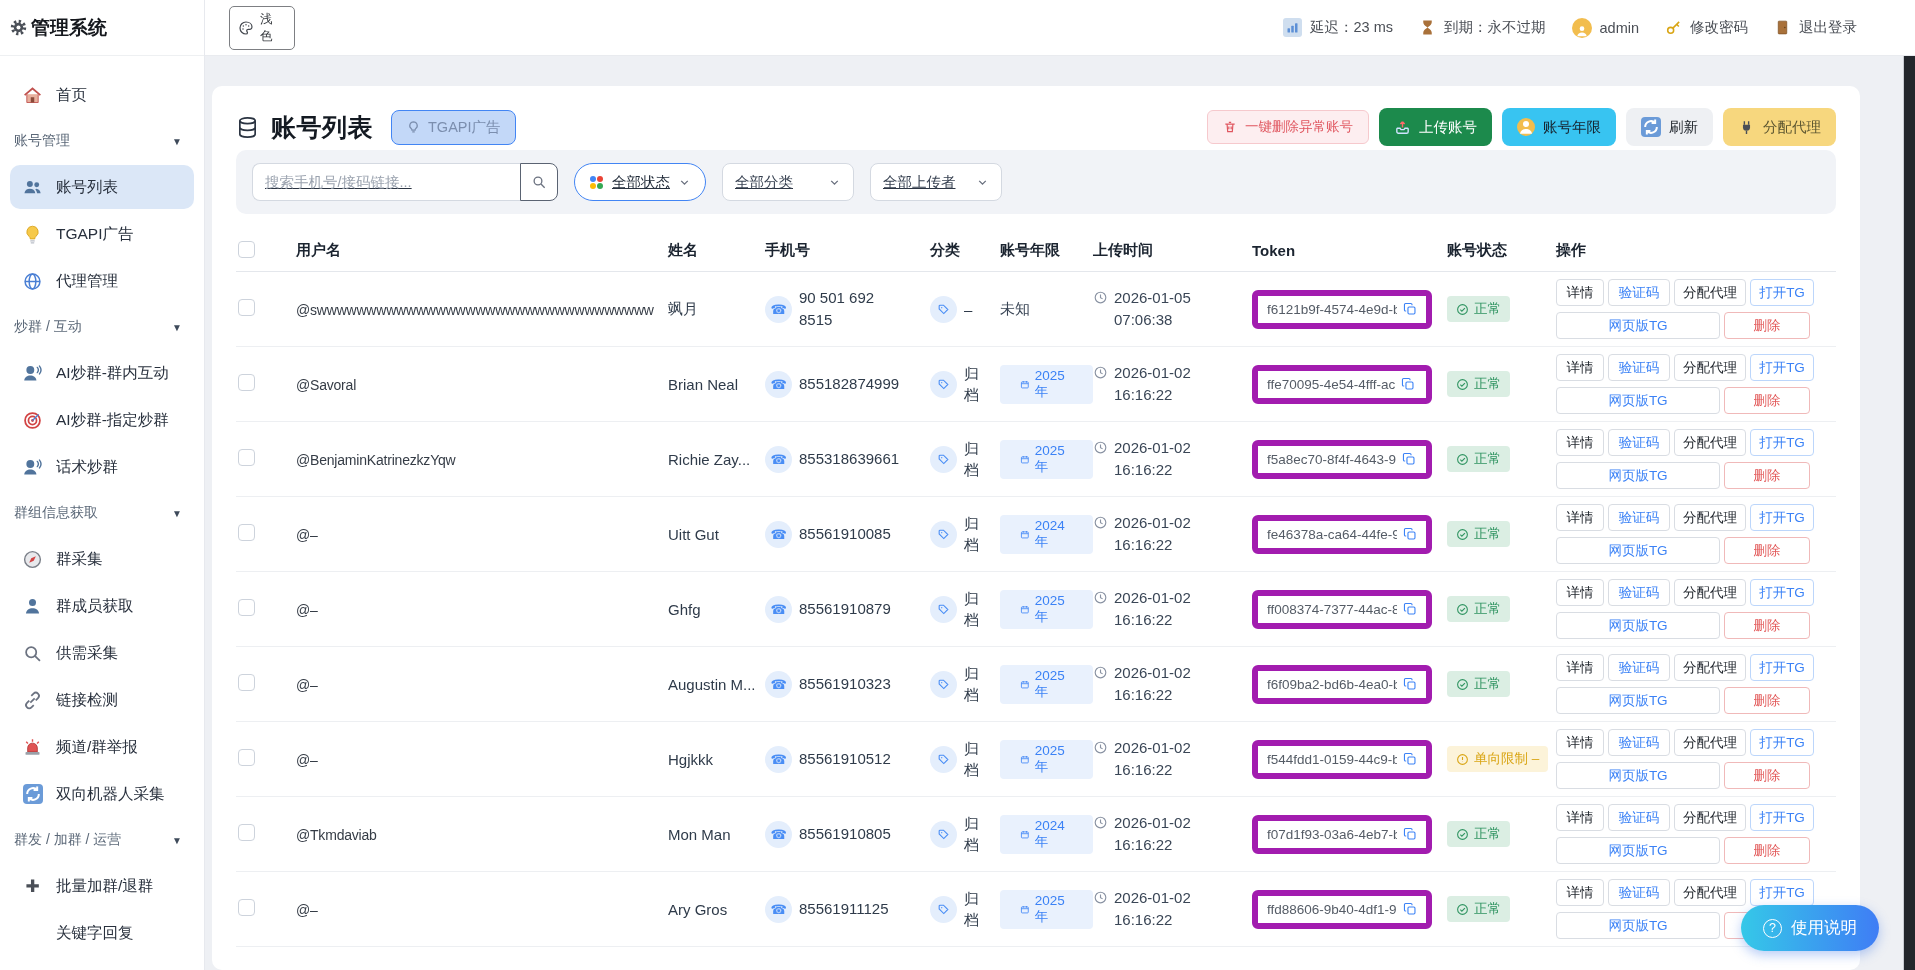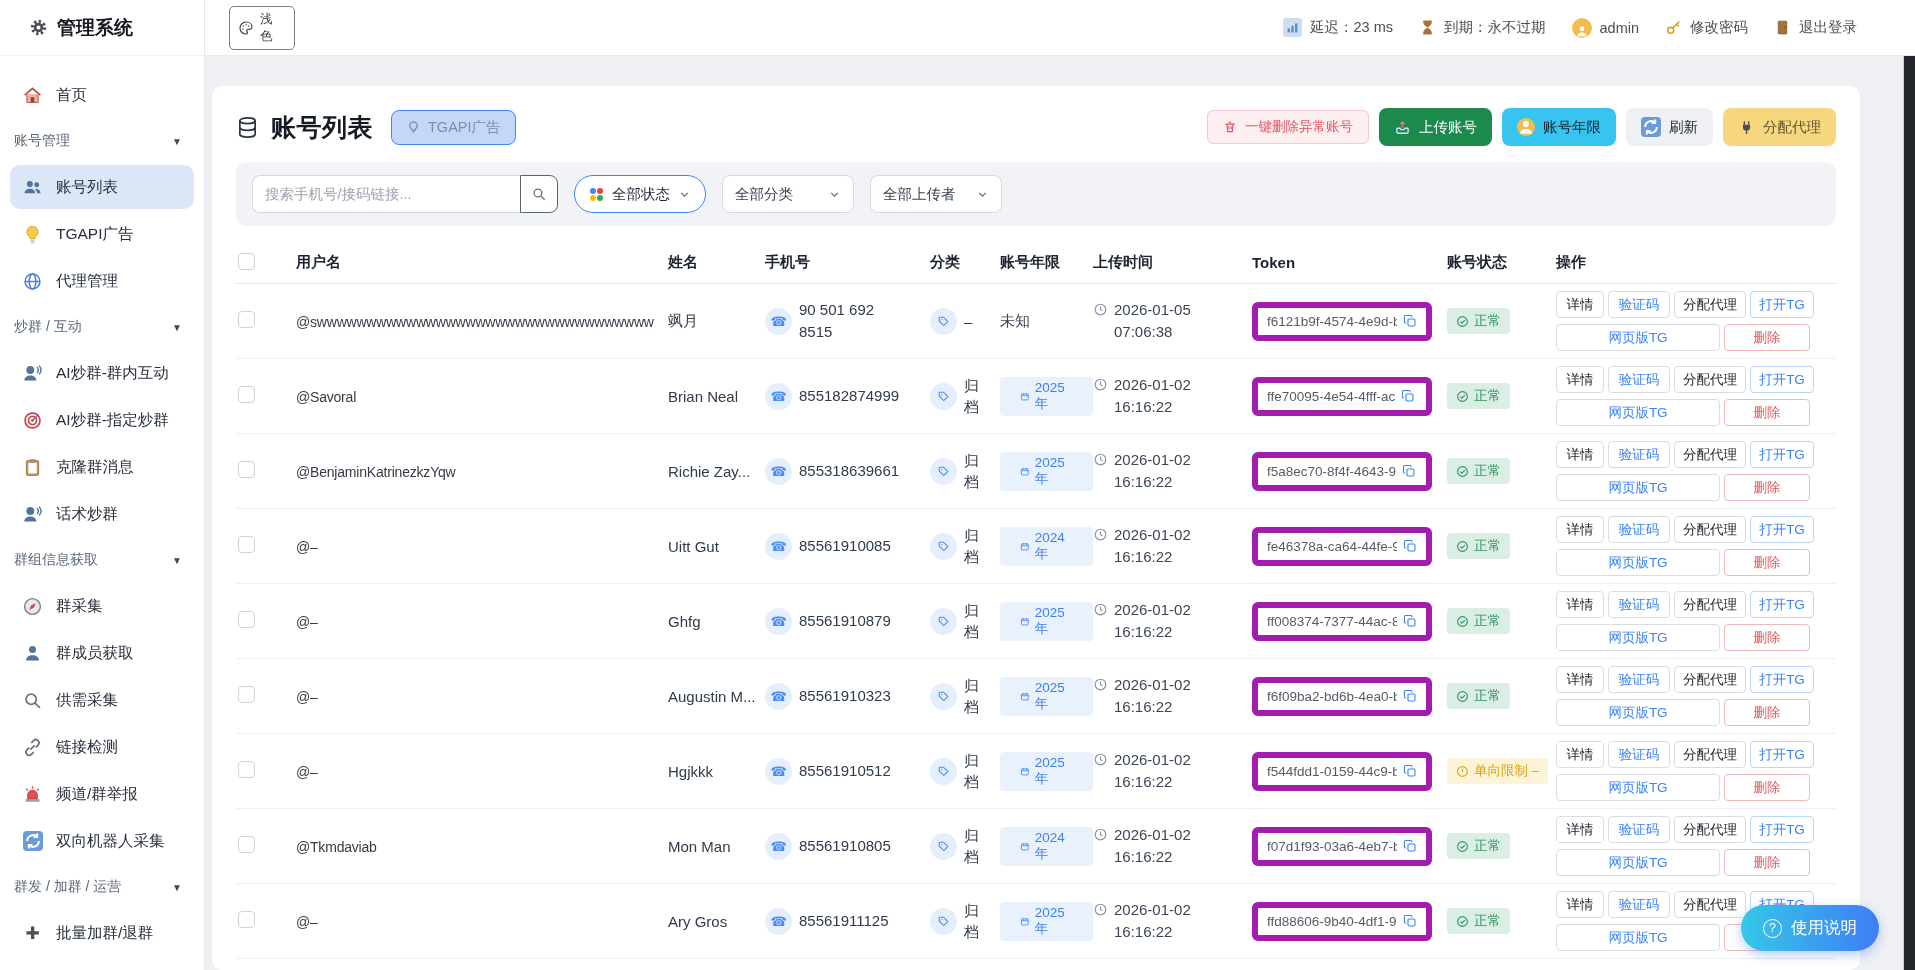--- a/index.html
+++ b/index.html
@@ -3,21 +3,21 @@
 <meta charset="utf-8">
 <style>
   * { margin:0; padding:0; box-sizing:border-box; }
   html,body { width:1915px; height:970px; overflow:hidden; }
   body { font-family:"Liberation Sans","DejaVu Sans",sans-serif; background:#eef0f4; color:#2b3442; }
 
   .app { display:flex; height:100%; }
 
   
   .sidebar { width:205px; flex:0 0 205px; background:#fff; border-right:1px solid #e7e9ee; display:flex; flex-direction:column; z-index:3; }
-  .sidebar-logo { height:56px; display:flex; align-items:center; gap:8px; padding-left:28px; border-bottom:1px solid #eef0f2; }
+  .sidebar-logo { height:56px; display:flex; align-items:center; gap:2px; padding-left:8px; border-bottom:1px solid #eef0f2; }
   .sidebar-logo .logo-ic { width:21px; height:21px; }
   .sidebar-logo .logo-title { font-size:19px; font-weight:bold; color:#15181d; }
   .sidebar-nav { flex:1; overflow:hidden; padding-top:14px; }
   .nav-item { display:flex; align-items:center; gap:13px; height:44px; margin:3px 10px; padding:0 12px; border-radius:10px; cursor:pointer; }
   .nav-item.active { background:#dbe7f7; }
   .nav-item .nav-ic { width:21px; height:21px; display:inline-flex; align-items:center; justify-content:center; flex:0 0 21px; }
   .nav-item .nav-ic svg { width:100%; height:100%; }
   .nav-label { font-size:15.5px; color:#28303d; white-space:nowrap; }
   .nav-group { display:flex; align-items:center; justify-content:space-between; height:42px; padding:0 22px 0 14px; }
   .nav-group-label { font-size:14px; color:#5b6878; }
@@ -60,21 +60,21 @@
   .tbtn svg { width:100%; height:100%; }
   .btn-danger-soft { background:#fdeef0; color:#e0565f; border:1px solid #f6c9cd; height:34px; font-size:13.5px; border-radius:6px; }
   .btn-primary { background:#2371f2; color:#fff; }
   .btn-primary .caret-ic { width:12px; height:12px; display:inline-flex; }
   .btn-green { background:#1c8a4c; color:#fff; }
   .btn-cyan { background:#38c4f1; color:#16202b; }
   .btn-gray { background:#eef0f3; color:#23282f; }
   .btn-yellow { background:#f7d77e; color:#5b5530; }
 
   
-  .filterbar { margin-top:16px; background:#f1f3f7; border-radius:10px; padding:13px 16px; display:flex; gap:16px; }
+  .filterbar { margin-top:4px; background:#f1f3f7; border-radius:10px; padding:13px 16px; display:flex; gap:16px;text-decoration:underline; }
   .search-wrap { display:flex; }
   .search-input { width:268px; height:38px; border:1px solid #d4d9e1; border-right:none; border-radius:8px 0 0 8px; padding:0 12px; font-size:14.5px; color:#333; background:#fff; outline:none; font-family:inherit; }
   .search-input::placeholder { color:#9aa2ae; }
   .search-btn { width:38px; height:38px; border:1px solid #5a6372; border-radius:0 8px 8px 0; background:#fff; display:flex; align-items:center; justify-content:center; color:#6b7280; cursor:pointer; }
   .search-btn svg { width:16px; height:16px; }
   .pill-select { display:flex; align-items:center; gap:8px; height:38px; border:1.5px solid #4285f4; border-radius:19px; background:#fff; padding:0 14px; font-size:14.5px; color:#1f2937; cursor:pointer; }
   .dots { position:relative; width:15px; height:15px; flex:0 0 15px; }
   .dots i { position:absolute; width:6px; height:6px; border-radius:50%; }
   .dots i:nth-child(1){ left:1px; top:1px; background:#4285f4; }
   .dots i:nth-child(2){ right:1px; top:1px; background:#ea4335; }
@@ -208,30 +208,20 @@
         <div class="nav-item">
     <span class="nav-ic">
             <svg viewBox="0 0 24 24">
               <circle cx="12" cy="12" r="8.5" fill="none" stroke="#d24444" stroke-width="2"></circle>
               <circle cx="12" cy="12" r="4.6" fill="none" stroke="#d24444" stroke-width="2"></circle>
               <circle cx="12" cy="12" r="1.6" fill="#d24444"></circle>
               <path d="M12 12l7-7" stroke="#4a7fd4" stroke-width="1.6"></path>
             </svg>
           </span>
     <span class="nav-label">AI炒群-指定炒群</span>
-  </div>
-        <div class="nav-item">
-    <span class="nav-ic">
-            <svg viewBox="0 0 24 24">
-              <rect x="5" y="4" width="14" height="17" rx="1.5" fill="#c79a5b" stroke="#96703a"></rect>
-              <rect x="7.2" y="6.8" width="9.6" height="12" fill="#fff"></rect>
-              <rect x="9" y="2.6" width="6" height="3.4" rx="1" fill="#8c8f95"></rect>
-            </svg>
-          </span>
-    <span class="nav-label">克隆群消息</span>
   </div>
         <div class="nav-item">
     <span class="nav-ic">
             <svg viewBox="0 0 24 24" fill="#51749c">
               <circle cx="9.5" cy="8" r="4.5"></circle>
               <path d="M2.5 20c.5-4 3.4-5.8 7-5.8s6.5 1.8 7 5.8z"></path>
               <path d="M17.5 5q2.5 3 0 6M20 3.5q3.5 4.5 0 9" stroke="#51749c" stroke-width="1.6" fill="none" stroke-linecap="round"></path>
             </svg>
           </span>
     <span class="nav-label">话术炒群</span>

